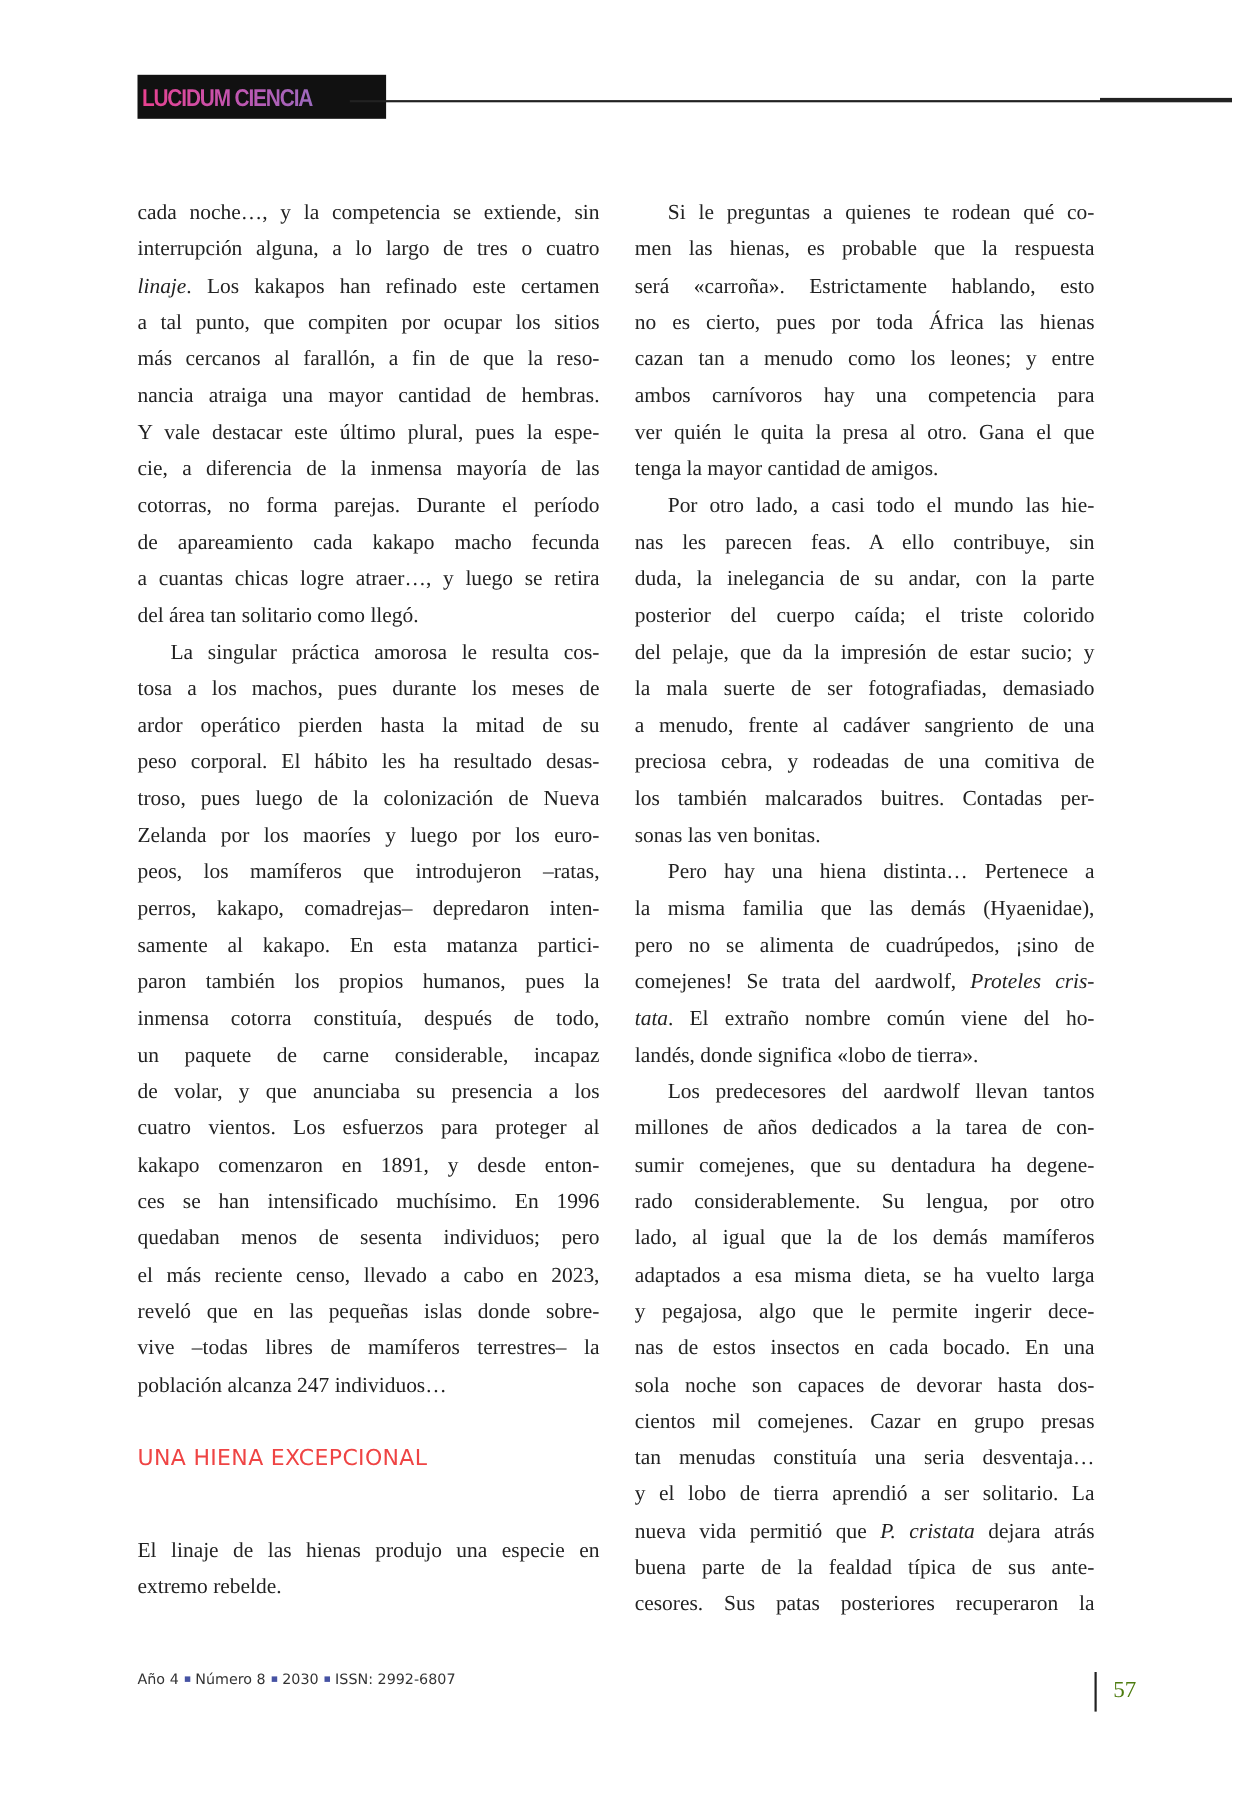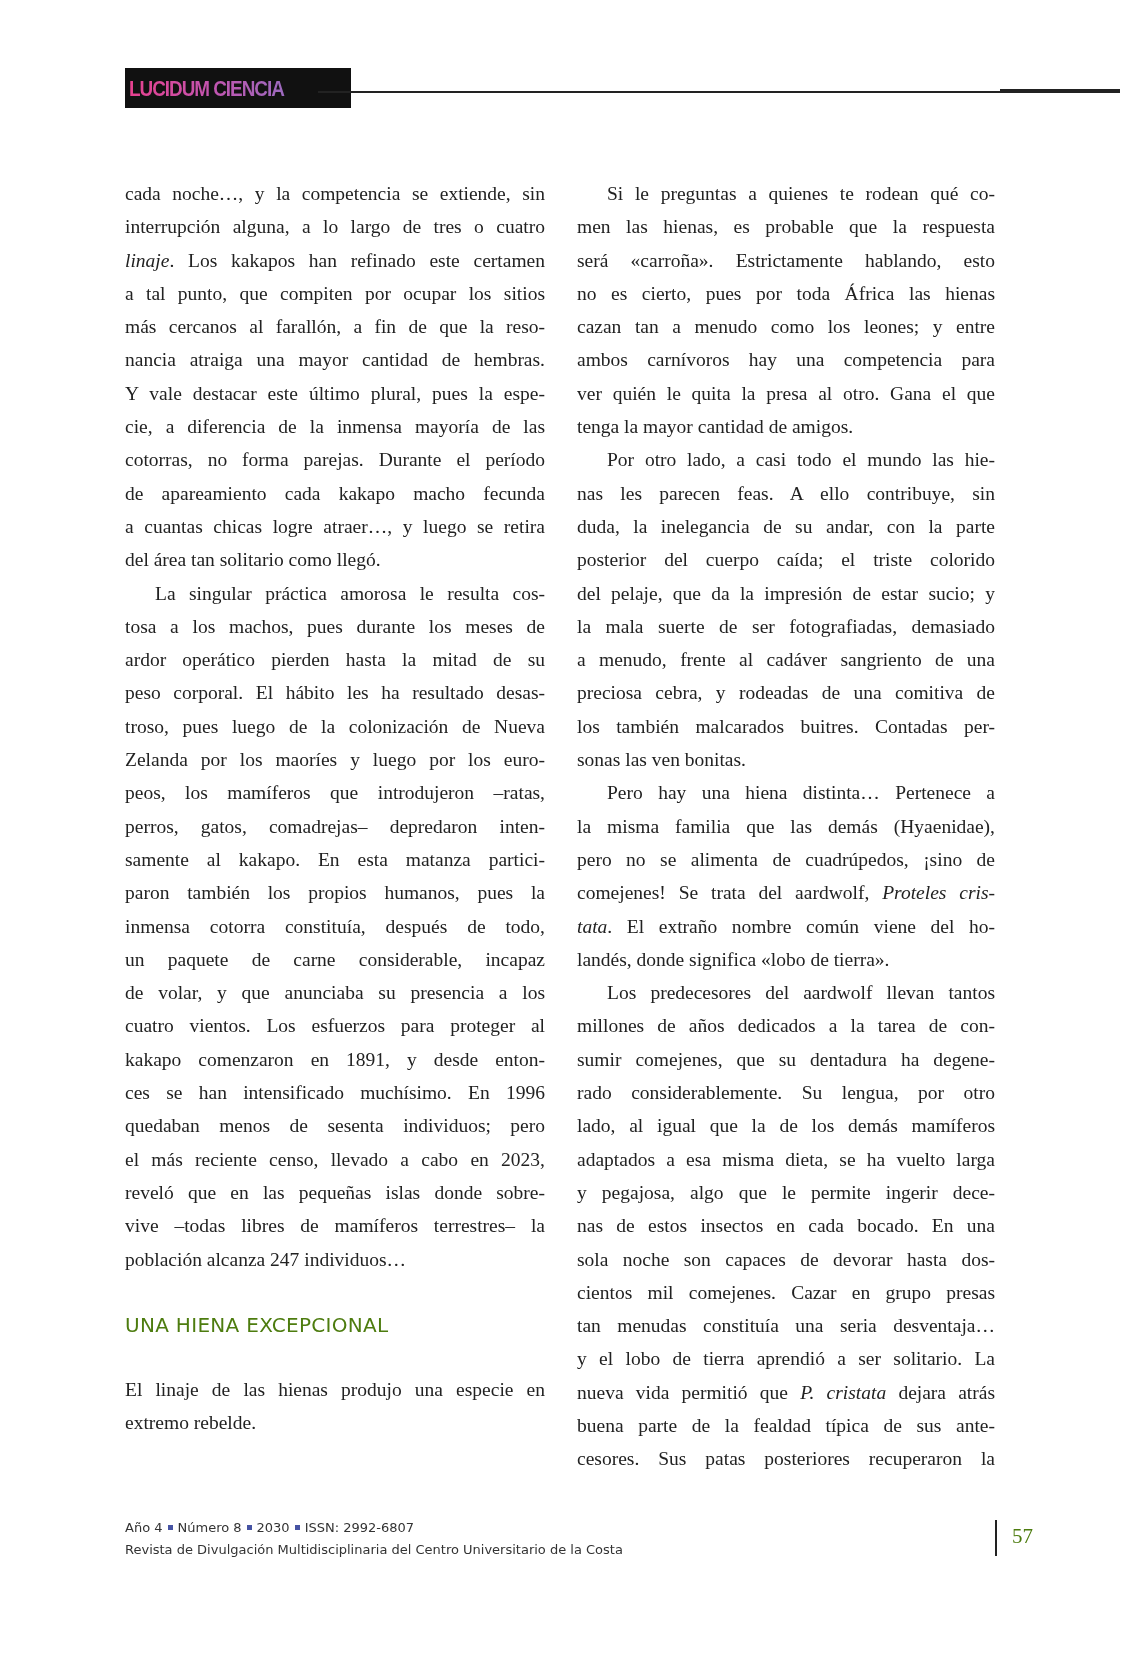--- a/index.html
+++ b/index.html
@@ -23,22 +23,22 @@
     font-size: 19.5px; color: #222; line-height: 33.3px; }
   .col-left { left: 125px; width: 420px; }
   .col-right { left: 577px; width: 418px; }
   .line { display: block; text-align: justify; text-align-last: justify; white-space: nowrap; height: 33.3px; overflow: visible; }
   .line.last { text-align-last: left; }
   .line.indent { padding-left: 30px; }
   .line i { font-style: italic; }
 
   .section-heading {
     display: block; font-family: "DejaVu Sans", "Liberation Sans", sans-serif;
-    font-size: 20px; letter-spacing: 0.3px; color: #4d7c0f; line-height: 33px;
-    margin-top: 33px; margin-bottom: 31px; font-weight: normal;
+    font-size: 20px; letter-spacing: 0.3px; color: #ef4444; line-height: 33px;
+    margin-top: 33px; margin-bottom: 51px; font-weight: normal;
   }
 
   .footer-meta { position: absolute; left: 125px; top: 1517px; font-family: "DejaVu Sans", sans-serif;
     font-size: 13px; color: #333; line-height: 22px; }
   .footer-meta .bullet { display: inline-block; width: 5px; height: 5px; background: #4653a3; margin: 0 5px; vertical-align: middle; position: relative; top: -1px; }
   .page-bar { position: absolute; left: 995px; top: 1520px; width: 2px; height: 36px; background: #222; }
   .page-number { position: absolute; left: 1012px; top: 1524px; font-family: "Liberation Serif", serif; font-size: 21px; color: #4d7c0f; }
 </style>
 </head>
 <body>
@@ -65,21 +65,21 @@
       <span class="line last">del área tan solitario como llegó.</span>
     </div>
   <div>
       <span class="line indent">La singular práctica amorosa le resulta cos-</span>
       <span class="line">tosa a los machos, pues durante los meses de</span>
       <span class="line">ardor operático pierden hasta la mitad de su</span>
       <span class="line">peso corporal. El hábito les ha resultado desas-</span>
       <span class="line">troso, pues luego de la colonización de Nueva</span>
       <span class="line">Zelanda por los maoríes y luego por los euro-</span>
       <span class="line">peos, los mamíferos que introdujeron –ratas,</span>
-      <span class="line">perros, gatos, comadrejas– depredaron inten-</span>
+      <span class="line">perros, kakapo, comadrejas– depredaron inten-</span>
       <span class="line">samente al kakapo. En esta matanza partici-</span>
       <span class="line">paron también los propios humanos, pues la</span>
       <span class="line">inmensa cotorra constituía, después de todo,</span>
       <span class="line">un paquete de carne considerable, incapaz</span>
       <span class="line">de volar, y que anunciaba su presencia a los</span>
       <span class="line">cuatro vientos. Los esfuerzos para proteger al</span>
       <span class="line">kakapo comenzaron en 1891, y desde enton-</span>
       <span class="line">ces se han intensificado muchísimo. En 1996</span>
       <span class="line">quedaban menos de sesenta individuos; pero</span>
       <span class="line">el más reciente censo, llevado a cabo en 2023,</span>
@@ -141,16 +141,15 @@
       <span class="line">nueva vida permitió que <i>P. cristata</i> dejara atrás</span>
       <span class="line">buena parte de la fealdad típica de sus ante-</span>
       <span class="line">cesores. Sus patas posteriores recuperaron la</span>
     </div>
 </div>
 
 <div class="footer-meta">
   <div>
     <span>Año 4</span><span class="bullet"></span><span>Número 8</span><span class="bullet"></span><span>2030</span><span class="bullet"></span><span>ISSN: 2992-6807</span>
   </div>
-  <div>Revista de Divulgación Multidisciplinaria del Centro Universitario de la Costa</div>
 </div>
 <div class="page-bar"></div>
 <div class="page-number">57</div>
 
 </body></html>

